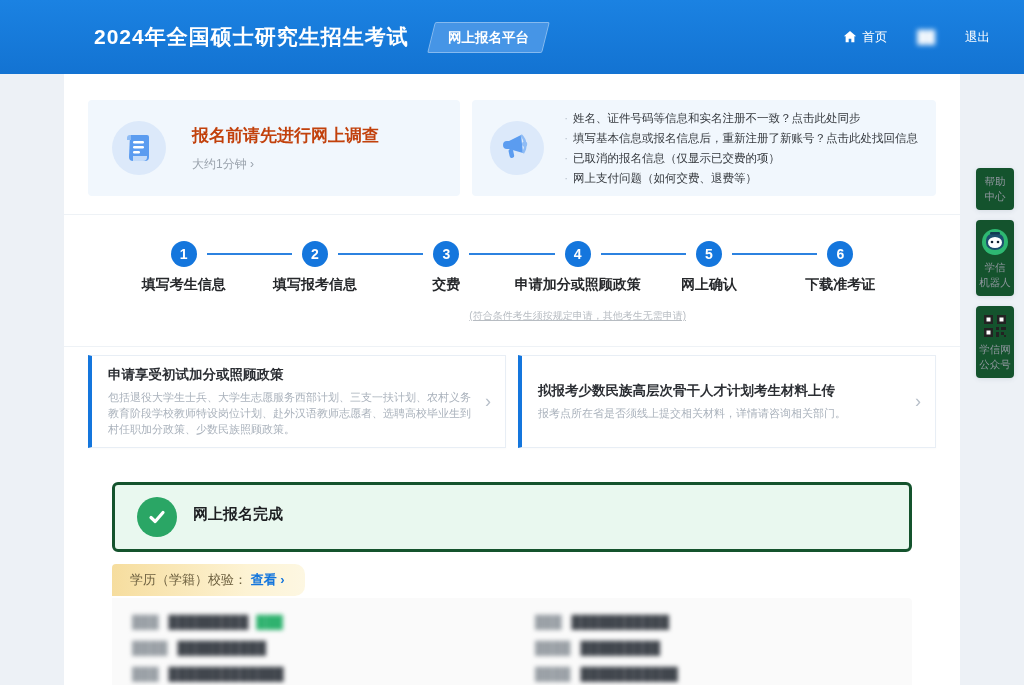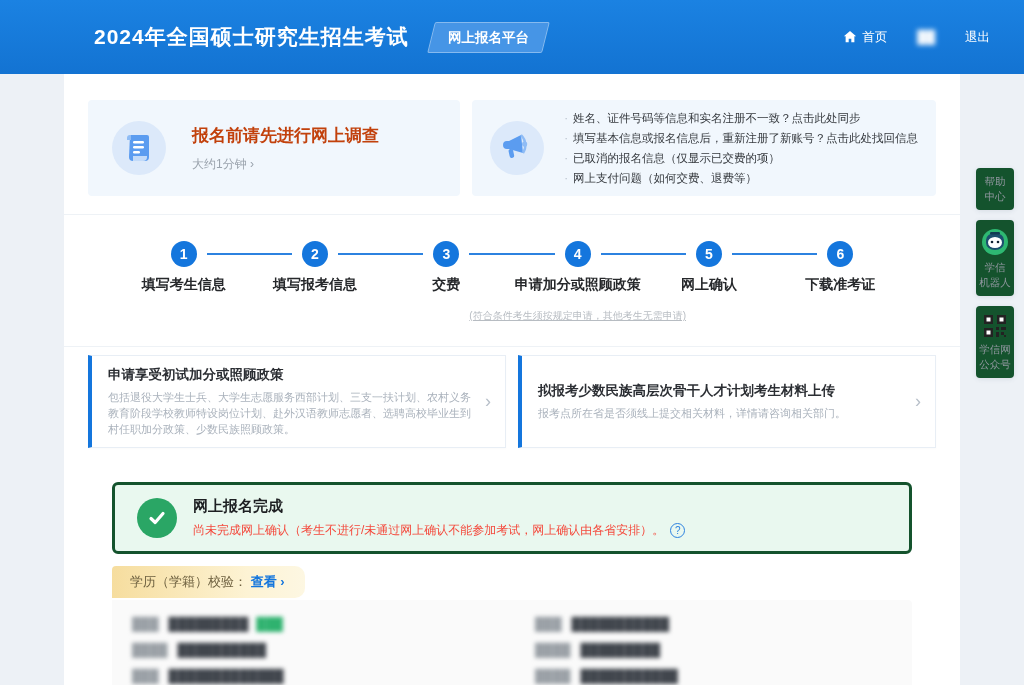--- a/index.html
+++ b/index.html
@@ -200,24 +200,20 @@
   </div>
 
   <div class="banner">
     <div class="check-circle">
       <svg width="20" height="20" viewBox="0 0 20 20">
           <path d="M4 10.5 L8.2 14.5 L16 5.5" fill="none" stroke="#fff" stroke-width="3.2" stroke-linecap="round" stroke-linejoin="round"></path>
         </svg>
     </div>
     <div class="banner-texts">
       <div class="banner-title">网上报名完成</div>
-      <div class="banner-warning">
-        <span>尚未完成网上确认（考生不进行/未通过网上确认不能参加考试，网上确认由各省安排）。</span>
-        <span class="help-icon">?</span>
-      </div>
     </div>
   </div>
 
   <div class="edu-wrap">
     <div class="edu-tag">
       <span>学历（学籍）校验：</span>
       <span class="edu-action">查看</span>
       <span class="edu-chevron">›</span>
     </div>
   </div>

